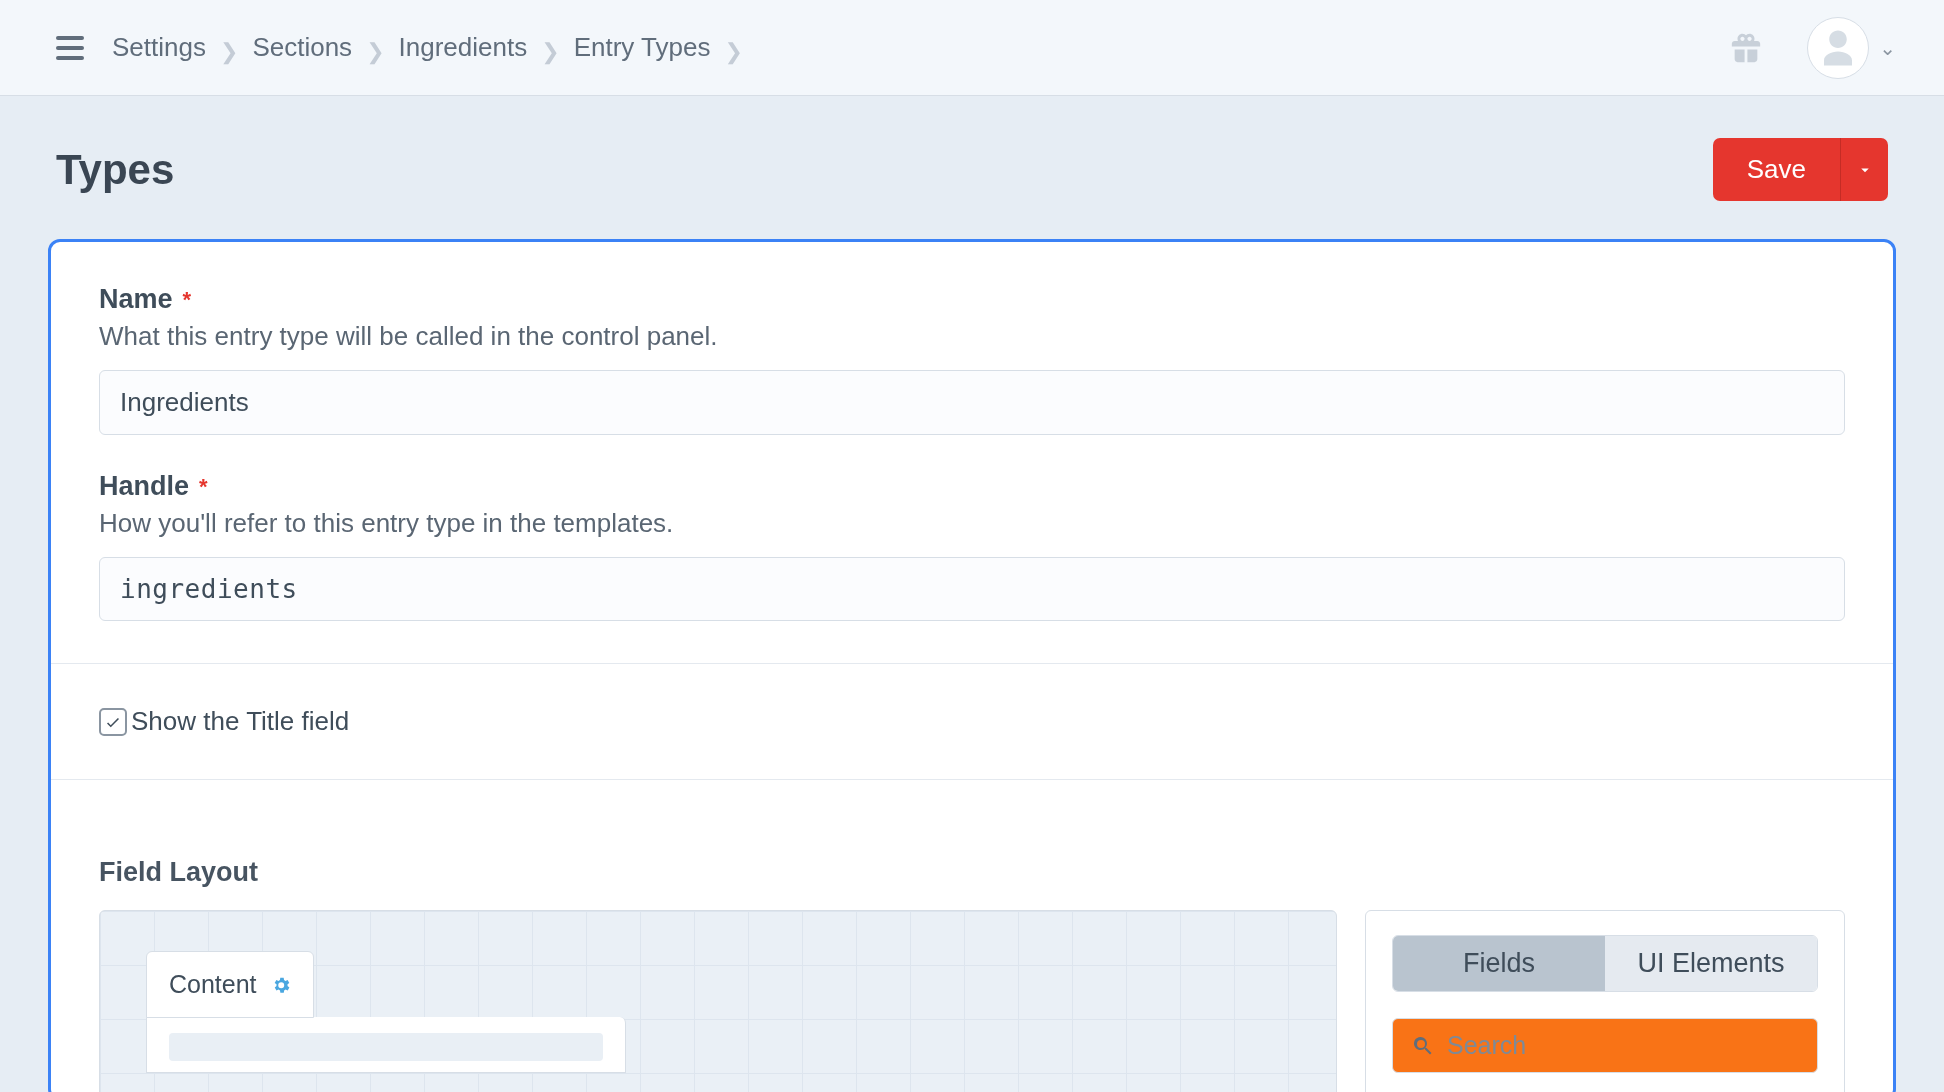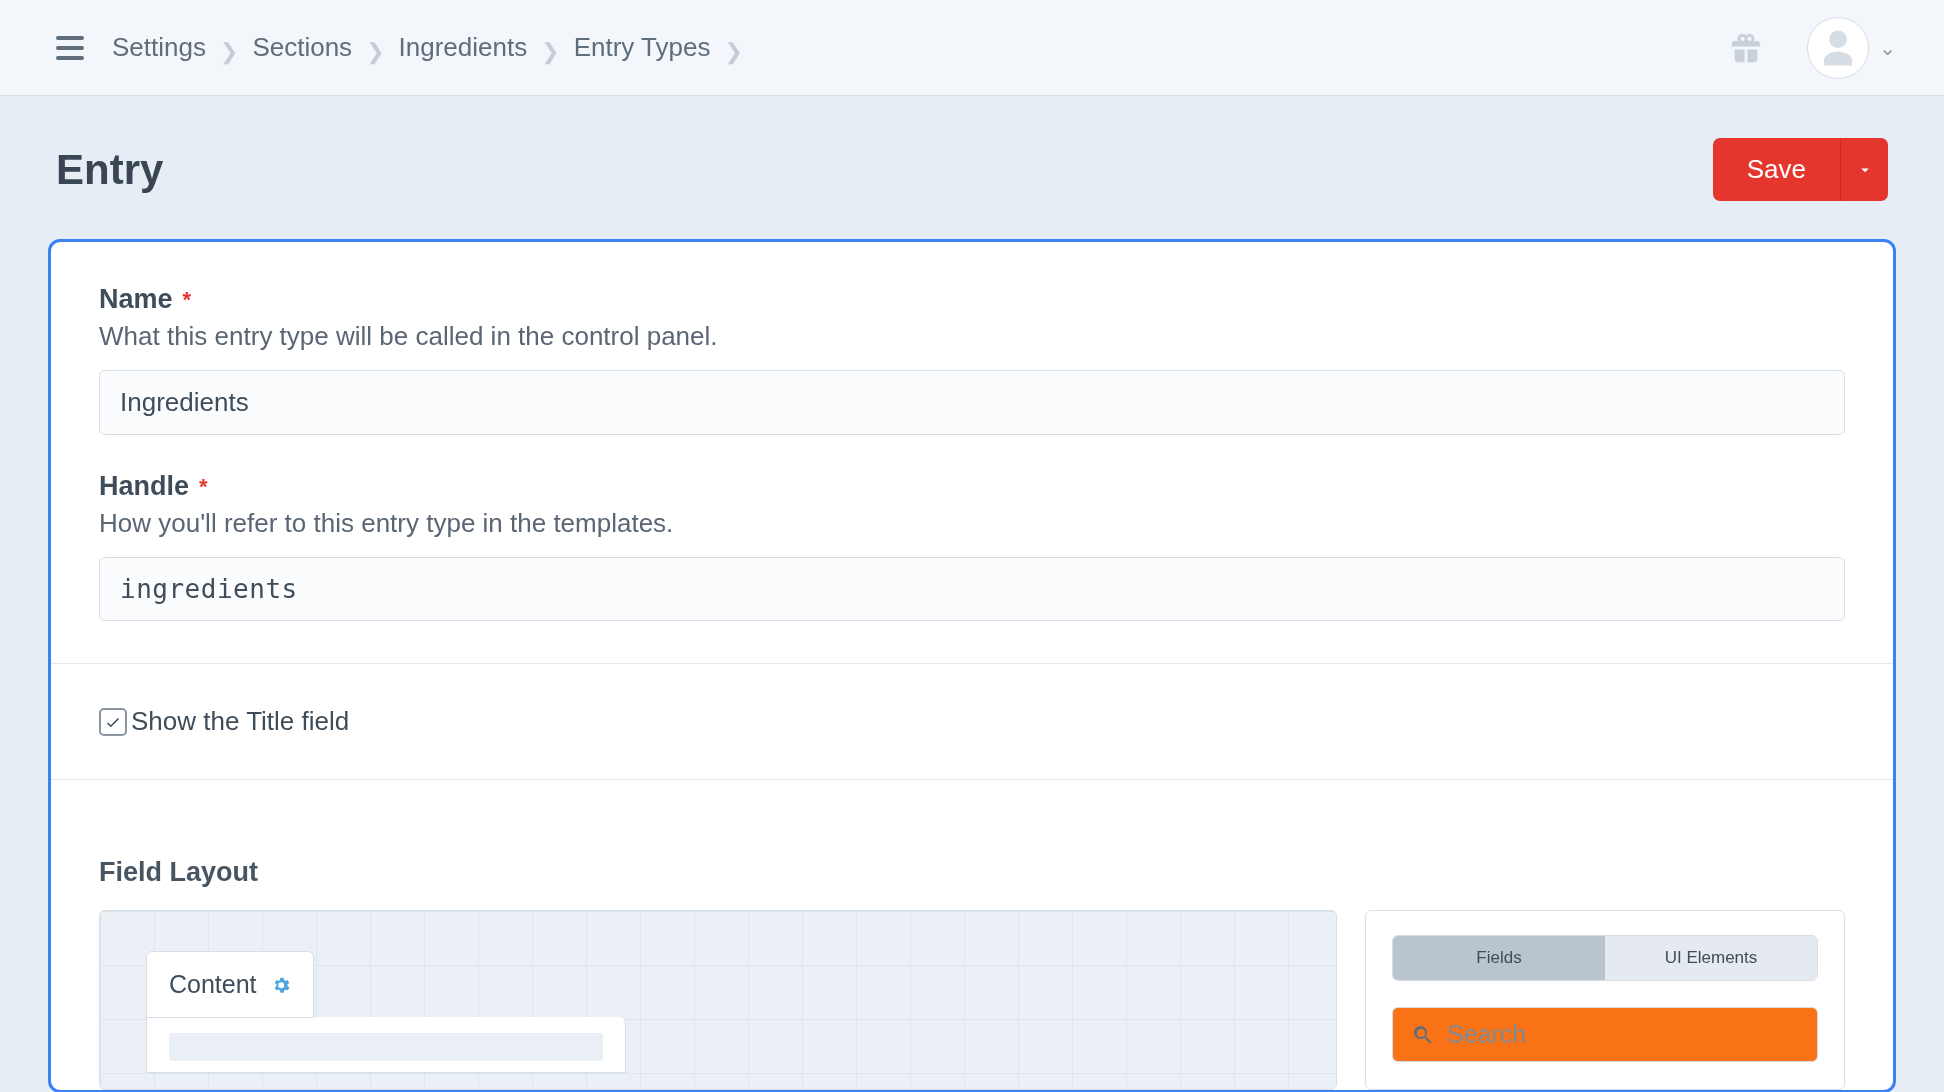--- a/index.html
+++ b/index.html
@@ -185,21 +185,21 @@
     background: #fff;
     padding: 24px 26px;
   }
   .seg {
     display: flex; margin-bottom: 26px;
     border-radius: 6px; overflow: hidden;
     border: 1px solid #d7dee6;
   }
   .seg button {
     flex: 1; border: none; background: #e5eaf0;
-    color: #3f4d5a; font-size: 17px; font-weight: 500;
+    color: #3f4d5a; font-size: 27px; font-weight: 500;
     padding: 12px 16px; cursor: pointer;
   }
   .seg button.active { background: #b9c4cf; color: #3f4d5a; }
   .search-wrap {
     display: flex; align-items: center; gap: 12px;
     border: 1px solid #d7dee6; border-radius: 6px;
     padding: 12px 18px;
     background: #f97316;
   }
   .search-wrap svg { width: 24px; height: 24px; fill: #606d7b; flex-shrink: 0; }
@@ -238,21 +238,21 @@
     <div class="avatar">
       <svg viewBox="0 0 24 24">
           <path d="M12 12c2.8 0 5-2.2 5-5s-2.2-5-5-5-5 2.2-5 5 2.2 5 5 5zm0 2c-3.9 0-8 2-8 5v3h16v-3c0-3-4.1-5-8-5z"></path>
         </svg>
     </div>
     <span class="chev-down">⌄</span>
   </div>
 </div>
 
 <div class="title-row">
-  <h1 class="page-title">Entry</h1>
+  <h1 class="page-title">Types</h1>
   <div class="spacer"></div>
   <div class="save-group">
     <button class="btn-save">Save</button>
     <button class="btn-save-more">
       <svg width="18" height="18" viewBox="0 0 24 24" fill="#fff">
           <path d="M7 10l5 5 5-5z"></path>
         </svg>
     </button>
   </div>
 </div>

